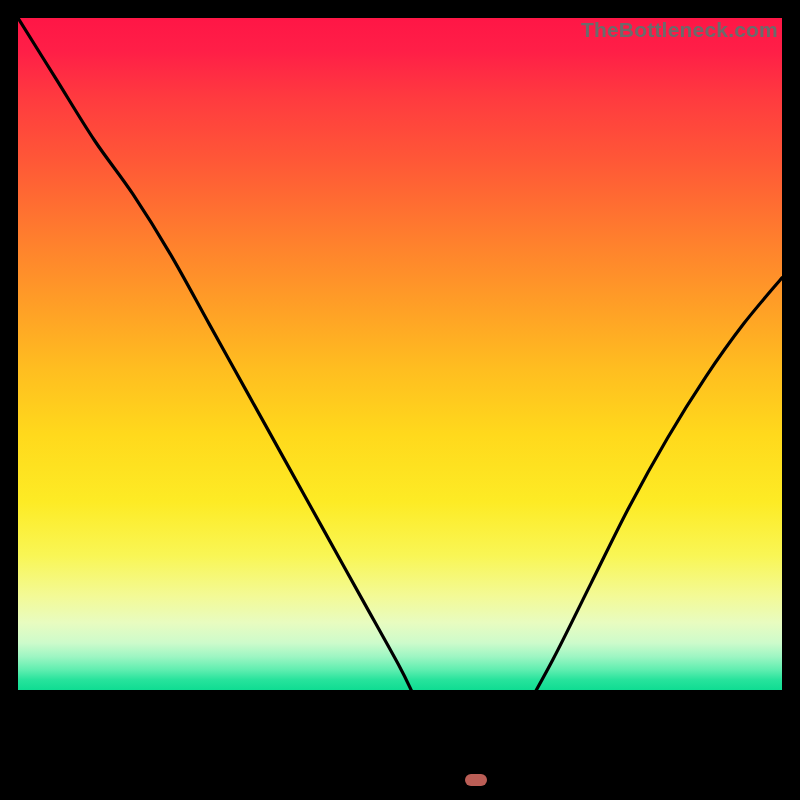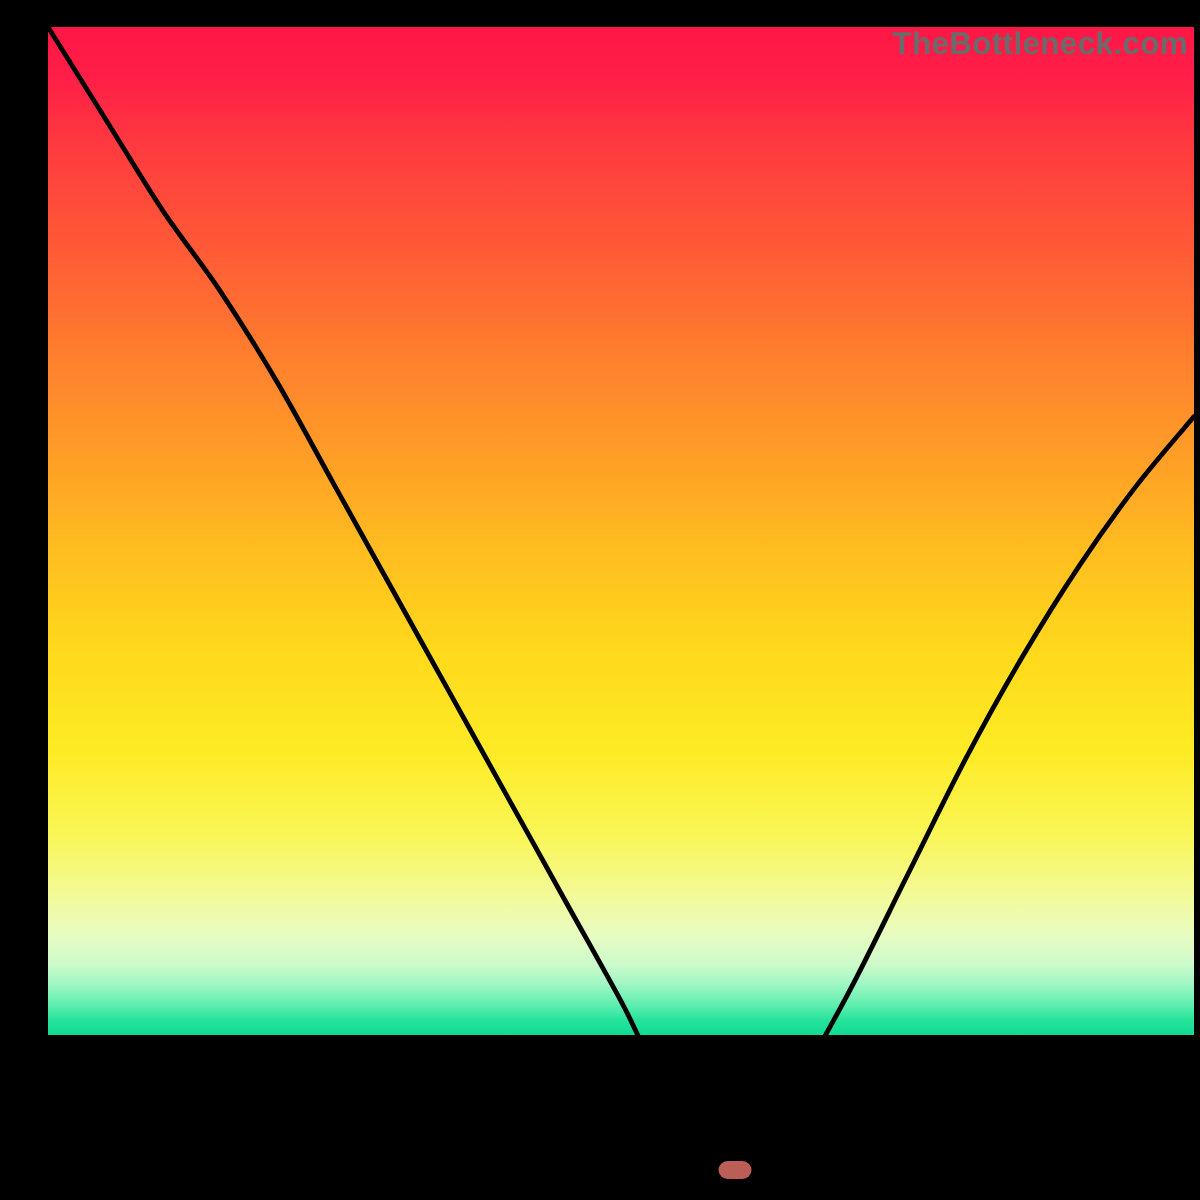--- a/index.html
+++ b/index.html
@@ -12,21 +12,21 @@
     font-family: Arial, Helvetica, sans-serif;
   }
   .frame {
     position: relative;
     width: 800px;
     height: 800px;
     background: #000;
   }
   .plot-area {
     position: absolute;
-    left: 32px;
+    left: 18px;
     top: 18px;
     width: 764px;
     height: 672px;
     background: linear-gradient(to bottom,
       #ff1646 0%,
       #ff1f47 5%,
       #ff3b3f 12%,
       #ff5a36 22%,
       #ff7c2e 32%,
       #ff9c27 42%,

